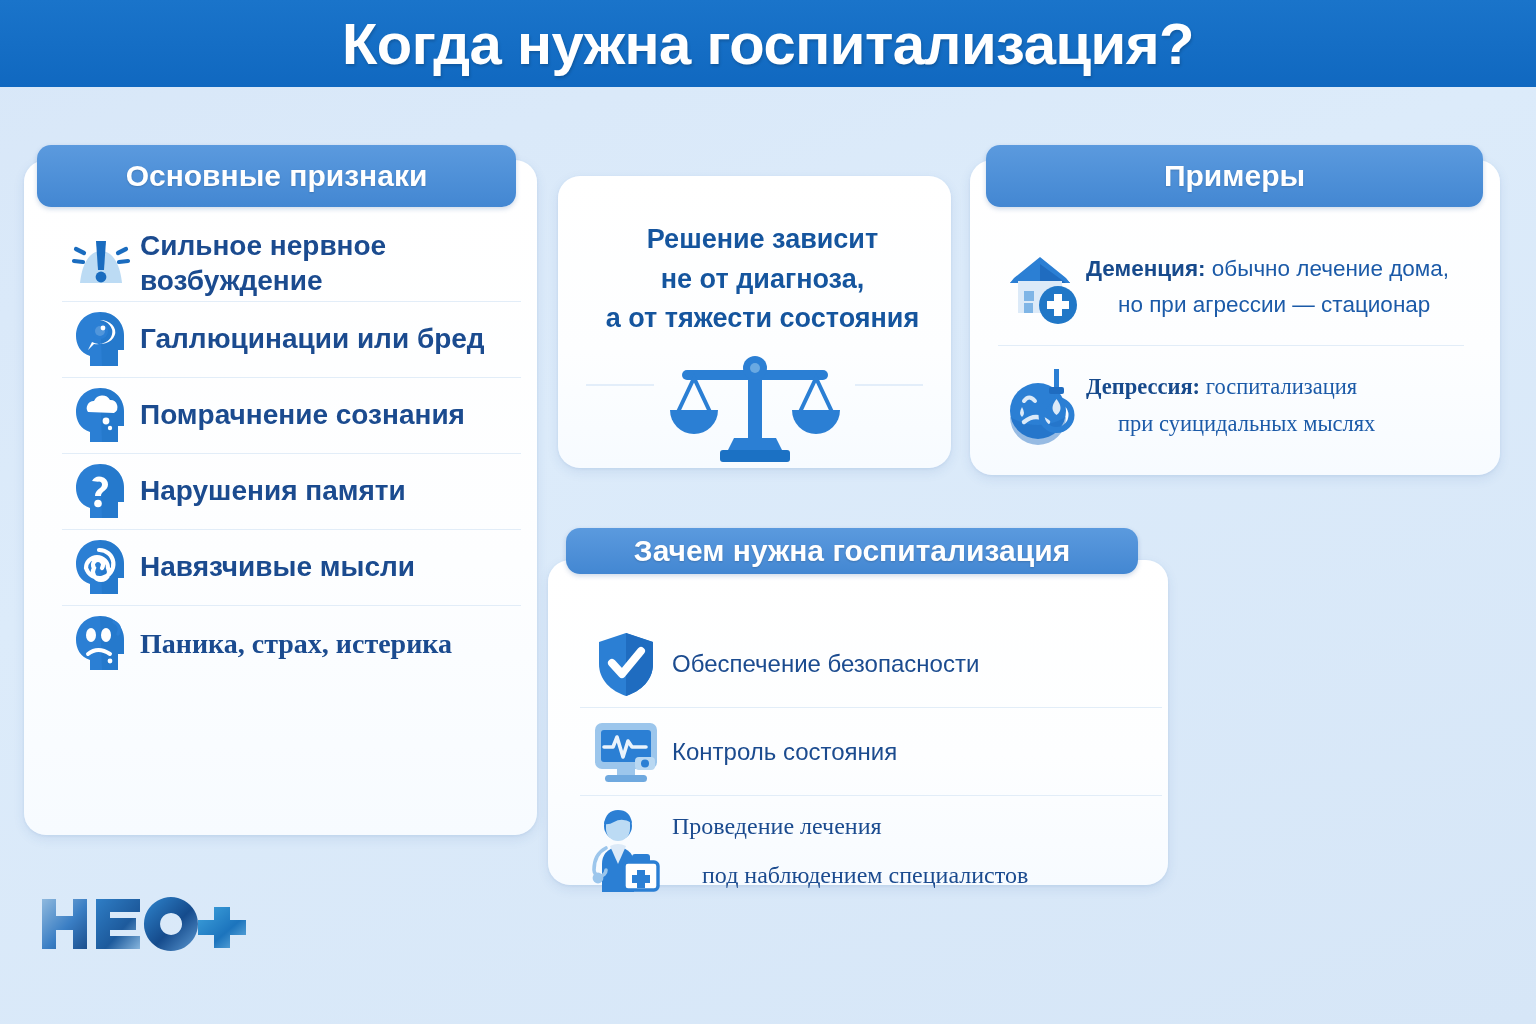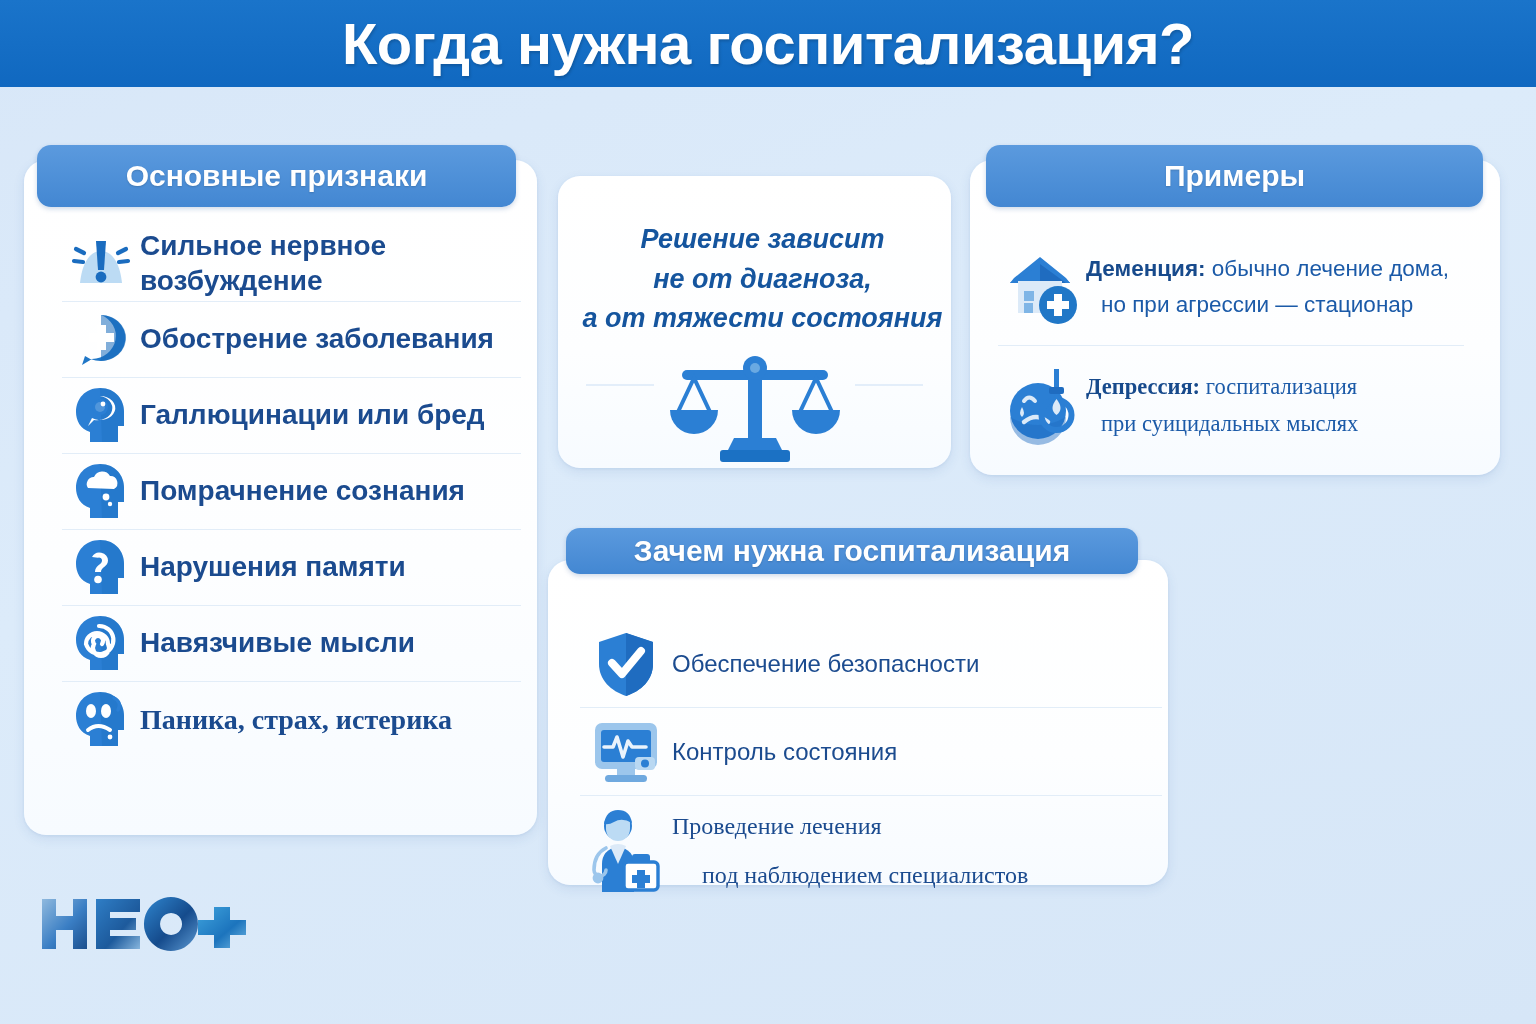--- a/index.html
+++ b/index.html
@@ -64,38 +64,37 @@
   #rows-signs .row{ height:76px; }
   #rows-signs .row-icon{ width:78px; height:62px; }
   #rows-signs .row-text{ font-size:28px; }
 
   
   #card-statement{ left:558px; top:176px; width:393px; height:292px; }
   .statement-text{
     position:absolute; left:16px; right:0; top:44px;
     text-align:center; color:#15559e; font-size:27px; font-weight:bold;
     line-height:1.47;
-    font-style:italic;
   }
   .statement-rule{
     position:absolute; top:208px; height:2px; background:#e3eefa;
   }
   .statement-rule.l{ left:28px; width:68px; }
   .statement-rule.r{ right:28px; width:68px; }
   .scales-wrap{ position:absolute; left:0; right:0; top:170px; display:flex; justify-content:center; }
 
   
   #panel-examples{ left:970px; top:160px; width:530px; height:315px; }
   #pill-examples{ left:986px; top:145px; width:497px; height:62px; }
   #rows-examples{ left:28px; top:68px; right:36px; }
   #rows-examples .row{ height:118px; }
   #rows-examples .row-icon{ width:88px; height:90px; }
   #rows-examples .row-text{ font-size:22.5px; font-weight:normal; color:#1b5aa8; }
   #rows-examples .row-text b{ color:#174a8c; }
-  .ex-line2{ display:block; margin-top:9px; margin-left:15px; }
+  .ex-line2{ display:block; margin-top:9px; margin-left:32px; }
 
   
   #panel-why{ left:548px; top:560px; width:620px; height:325px; }
   #pill-why{ left:566px; top:528px; width:572px; height:46px; }
   #rows-why{ left:32px; top:60px; right:6px; }
   #rows-why .row{ height:88px; }
   #rows-why .row-icon{ width:92px; height:72px; }
   #rows-why .row-text{ font-size:24px; font-weight:normal; color:#1b4b8f; }
   #rows-why .row.tall{ height:110px; }
   .why-line2{ display:block; margin-top:20px; margin-left:30px; }
@@ -126,30 +125,20 @@
             <line x1="13" y1="25" x2="4" y2="24"></line>
             <line x1="48" y1="16" x2="56" y2="12"></line>
             <line x1="49" y1="25" x2="58" y2="24"></line>
           </g>
         </svg>
       </span>
       <span class="row-text">Сильное нервное возбуждение</span>
     </div>
 
 
-    <div class="row">
-      <span class="row-icon">
-        <svg width="58" height="56" viewBox="0 0 58 56">
-          <path d="M29 3 A25 23 0 1 1 13 44 L10 53 L20 47 A25 23 0 0 0 29 3 Z" fill="#2077c7"></path>
-          <path d="M29 3 A25 23 0 0 1 29 49 Z" fill="#1a6cbb" opacity=".55"></path>
-          <path d="M25 13 h9 v8 h8 v9 h-8 v8 h-9 v-8 h-8 v-9 h8 z" fill="#fff"></path>
-        </svg>
-      </span>
-      <span class="row-text">Обострение заболевания</span>
-    </div>
 
     <div class="row">
       <span class="row-icon">
         <svg width="62" height="60" viewBox="0 0 62 60">
           <path d="M30 2 C46 2 54 14 54 26 L54 40 L48 40 L48 56 L20 56 L20 46 C10 43 6 34 6 26 C6 13 15 2 30 2 Z" fill="#2b7fd4"></path>
           <path d="M30 2 C46 2 54 14 54 26 L54 40 L48 40 L48 56 L32 56 Z" fill="#1a6cbb" opacity=".32"></path>
           <path d="M30 10 A15 12 0 1 1 22 32 L18 40 L24 34 A15 12 0 0 0 30 10 Z" fill="#fff"></path>
           <circle cx="30" cy="21" r="8" fill="#2b7fd4"></circle>
           <circle cx="30" cy="21" r="5" fill="#fff" opacity=".18"></circle>
           <circle cx="33" cy="18" r="2.4" fill="#fff"></circle>

